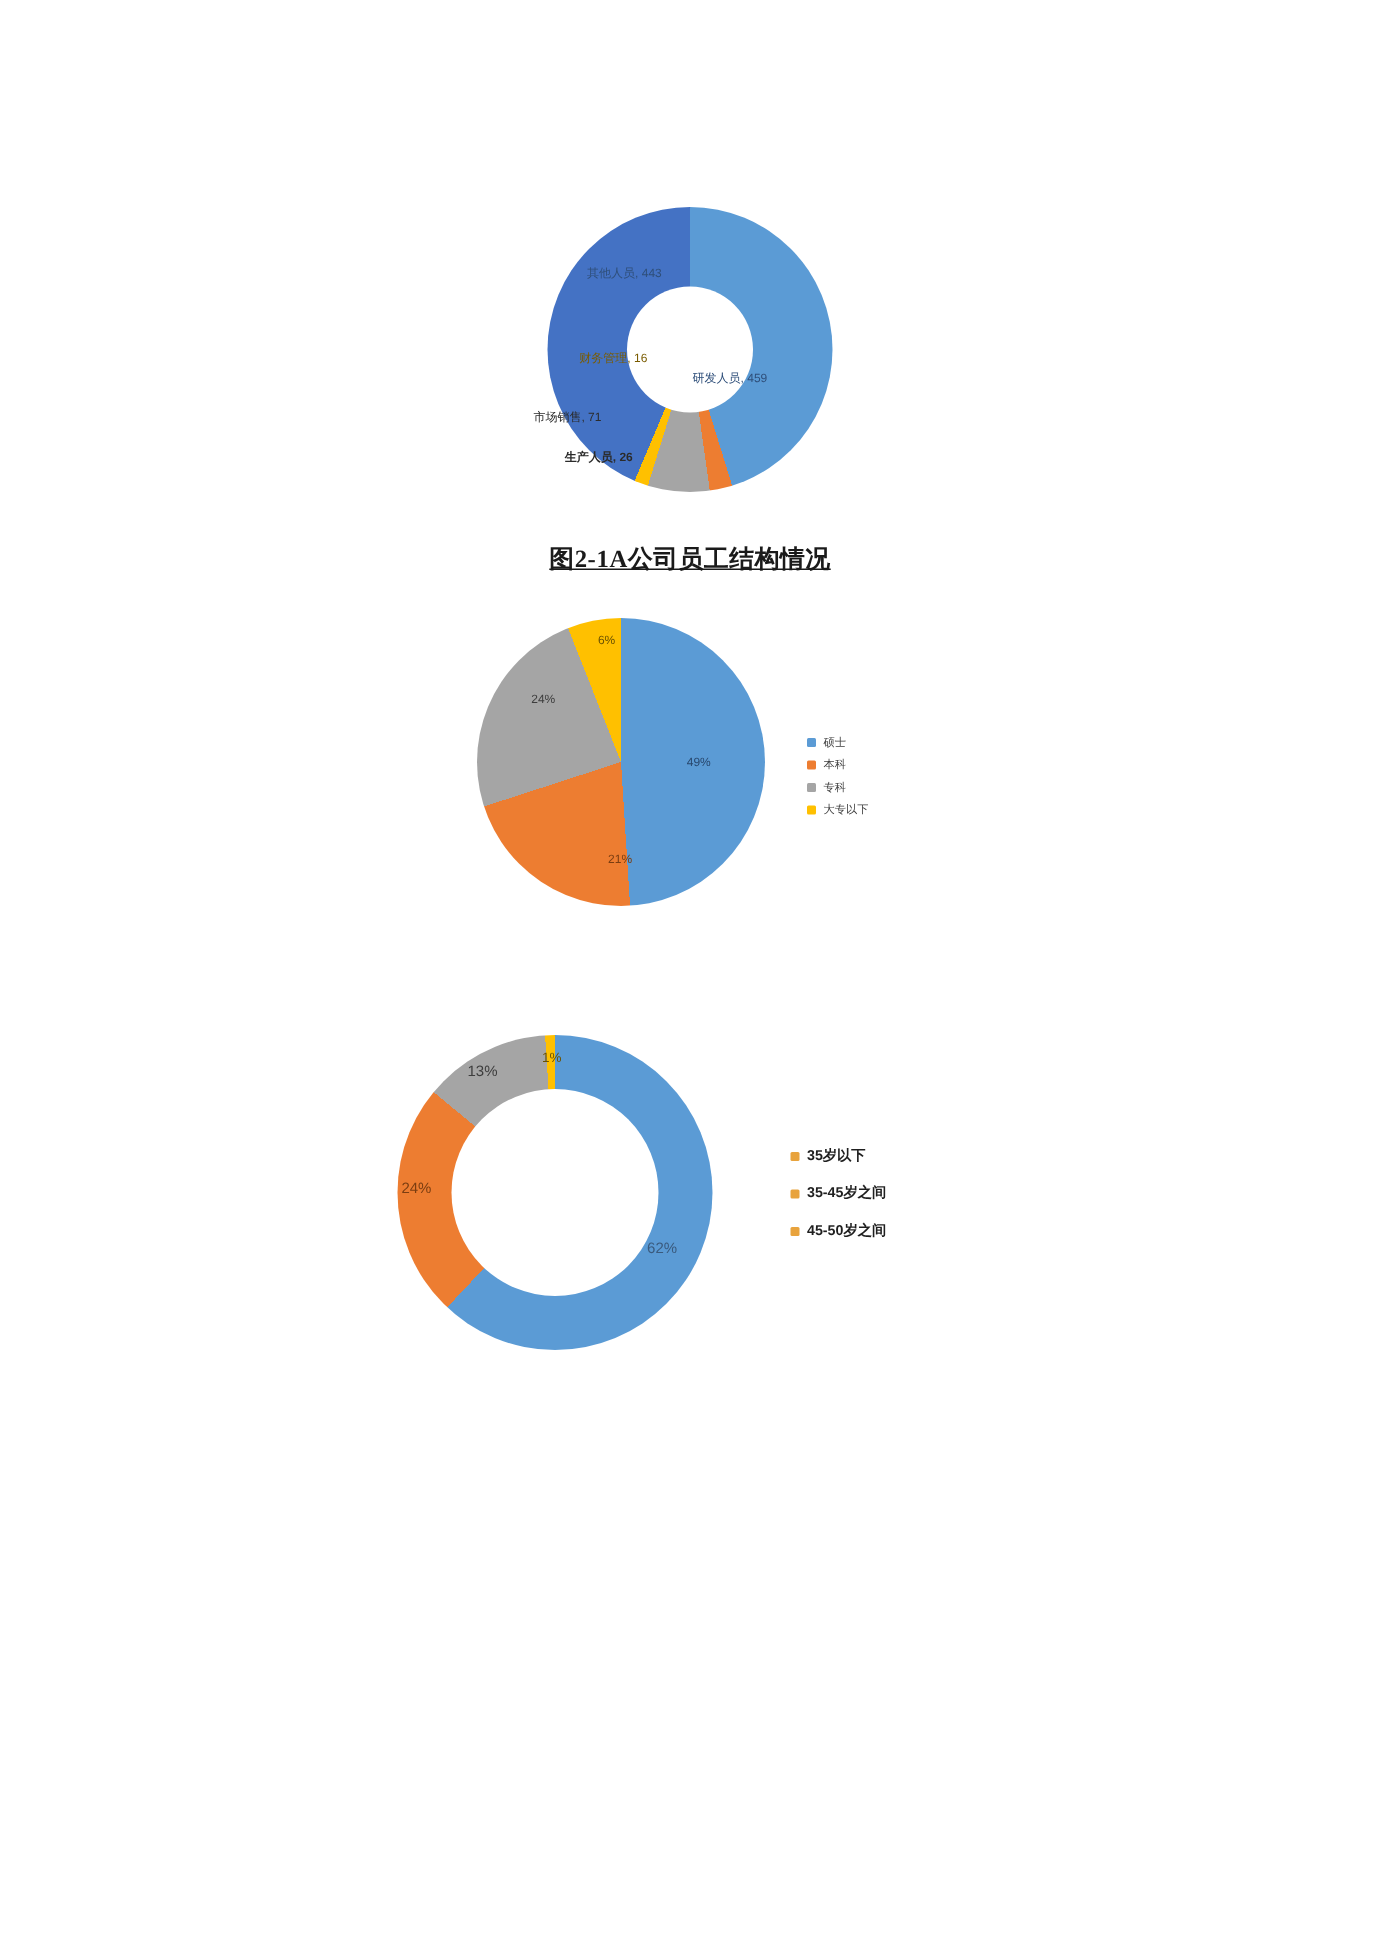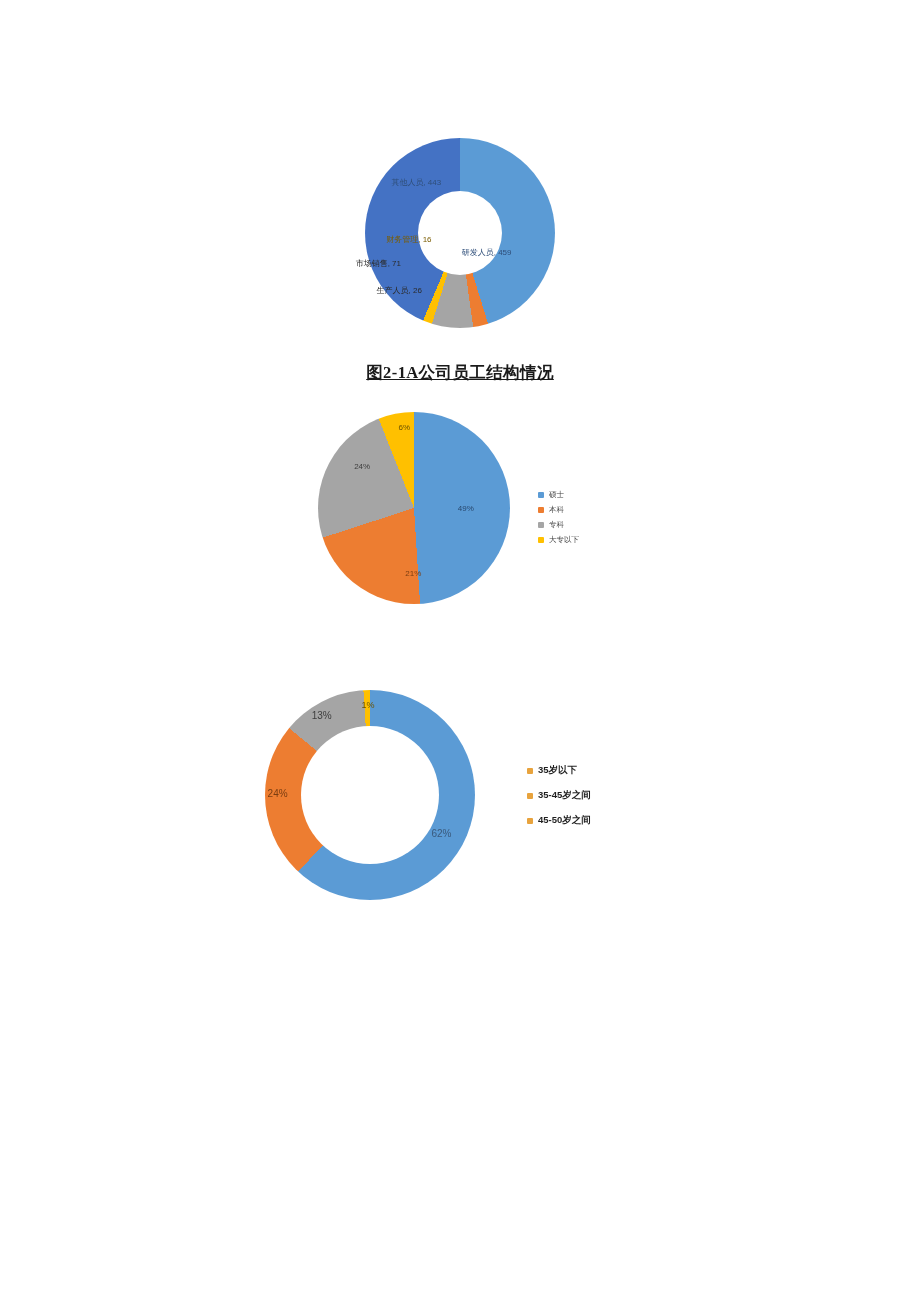--- a/index.html
+++ b/index.html
@@ -55,21 +55,21 @@
   }
   .slice-label{
     position:absolute;
     font-family:"Liberation Sans", sans-serif;
     font-size:8px;
     color:#3f3f3f;
     white-space:nowrap;
     transform:translate(-50%,-50%);
     pointer-events:none;
   }
-  .slice-label.dark{ color:#2b2b2b; }
+  .slice-label.dark{ color:#2b2b2b;margin-top:15px; }
   .slice-label.onblue{ color:#2f4f7a; }
 
   
   .legend{
     position:absolute;
     display:flex;
     flex-direction:column;
     gap:5px;
   }
   .legend-item{
@@ -141,21 +141,21 @@
   <div class="figure" id="fig1">
     <div class="figure-canvas">
 
       <div class="chart" id="chart1" style="background: conic-gradient(rgb(91, 155, 213) 0deg, rgb(91, 155, 213) 162.798deg, rgb(237, 125, 49) 162.798deg, rgb(237, 125, 49) 172.02deg, rgb(165, 165, 165) 172.02deg, rgb(165, 165, 165) 197.202deg, rgb(255, 192, 0) 197.202deg, rgb(255, 192, 0) 202.877deg, rgb(68, 114, 196) 202.877deg, rgb(68, 114, 196) 360deg);">
         <div class="hole"></div>
 
         <div class="slice-label onblue" style="left:64%;top:60%;">研发人员, 459</div>
         <div class="slice-label onblue" style="left:27%;top:23%;">其他人员, 443</div>
         <div class="slice-label" style="left:11%;top:53%;color:#7a5c00;margin-left:23px;">财务管理, 16</div>
         <div class="slice-label dark" style="left:7%;top:66%;">市场销售, 71</div>
-        <div class="slice-label dark" style="left:18%;top:80%;">生产人员, 26</div>
+        <div class="slice-label dark" style="left:18%;top:80%;font-weight:bold;">生产人员, 26</div>
       </div>
 
     </div>
     <div class="caption">图2-1A公司员工结构情况</div>
   </div>
 
   <div class="figure" id="fig2">
     <div class="figure-canvas">
 
       <div class="chart" id="chart2" style="background: conic-gradient(rgb(91, 155, 213) 0deg, rgb(91, 155, 213) 176.4deg, rgb(237, 125, 49) 176.4deg, rgb(237, 125, 49) 252deg, rgb(165, 165, 165) 252deg, rgb(165, 165, 165) 338.4deg, rgb(255, 192, 0) 338.4deg, rgb(255, 192, 0) 360deg);">

